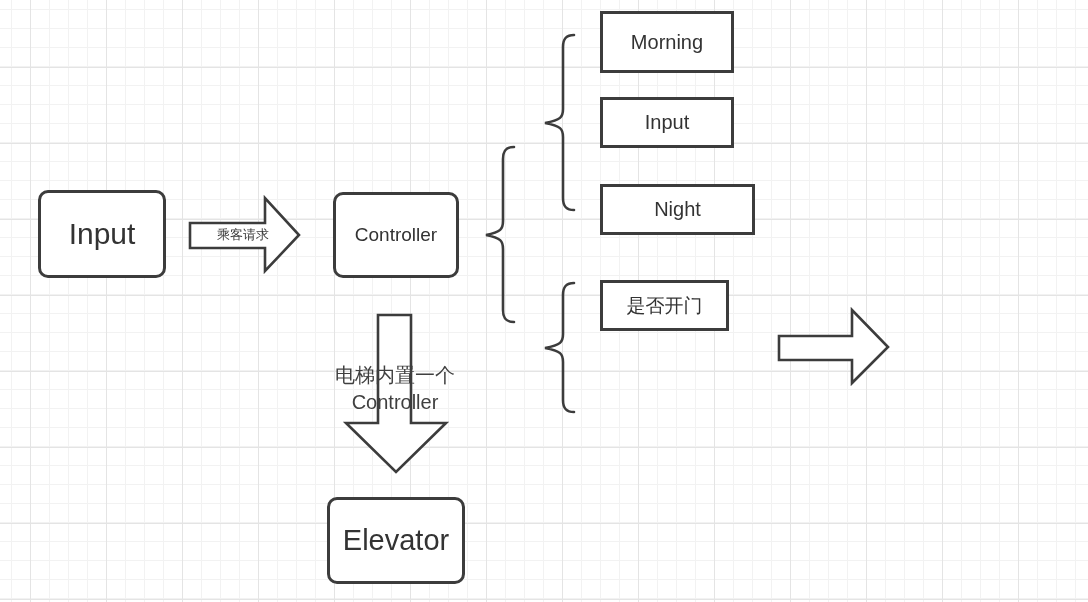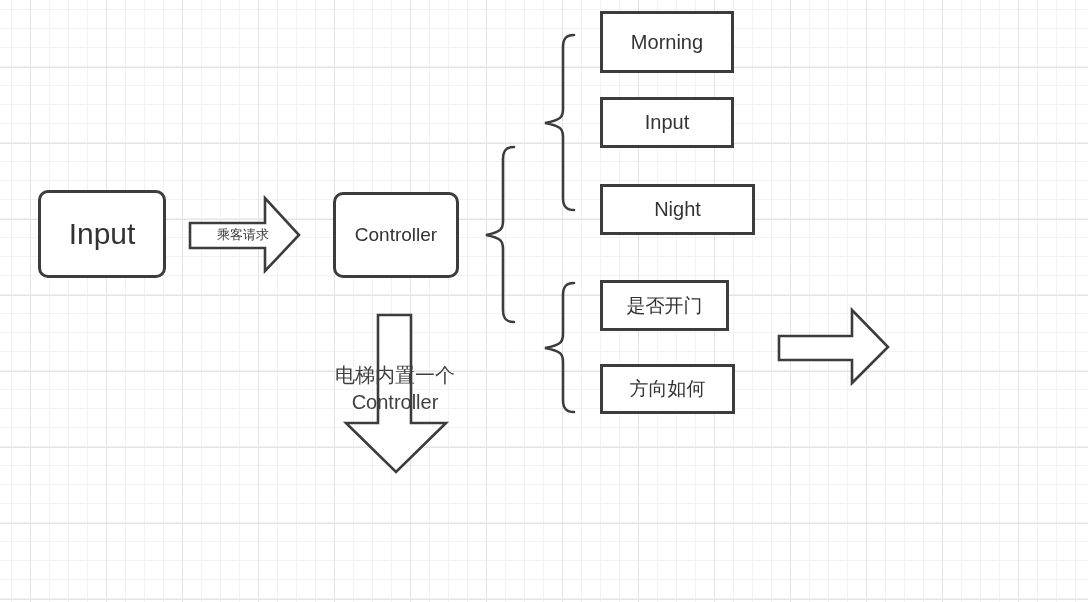--- a/index.html
+++ b/index.html
@@ -105,24 +105,24 @@
   </div>
 
   <div class="node n-night">
     <span>Night</span>
   </div>
 
   <div class="node n-door">
     <span>是否开门</span>
   </div>
 
-  <div class="node n-direction">
-    <span>方向如何</span>
-  </div>
 
 
   <div class="edge-label lbl-builtin">
     <div>电梯内置一个</div>
     <div>Controller</div>
   </div>
 
+  <div class="node rounded n-elevator">
+    <span>Elevator</span>
+  </div>
 
 </div>
 
 </body></html>

